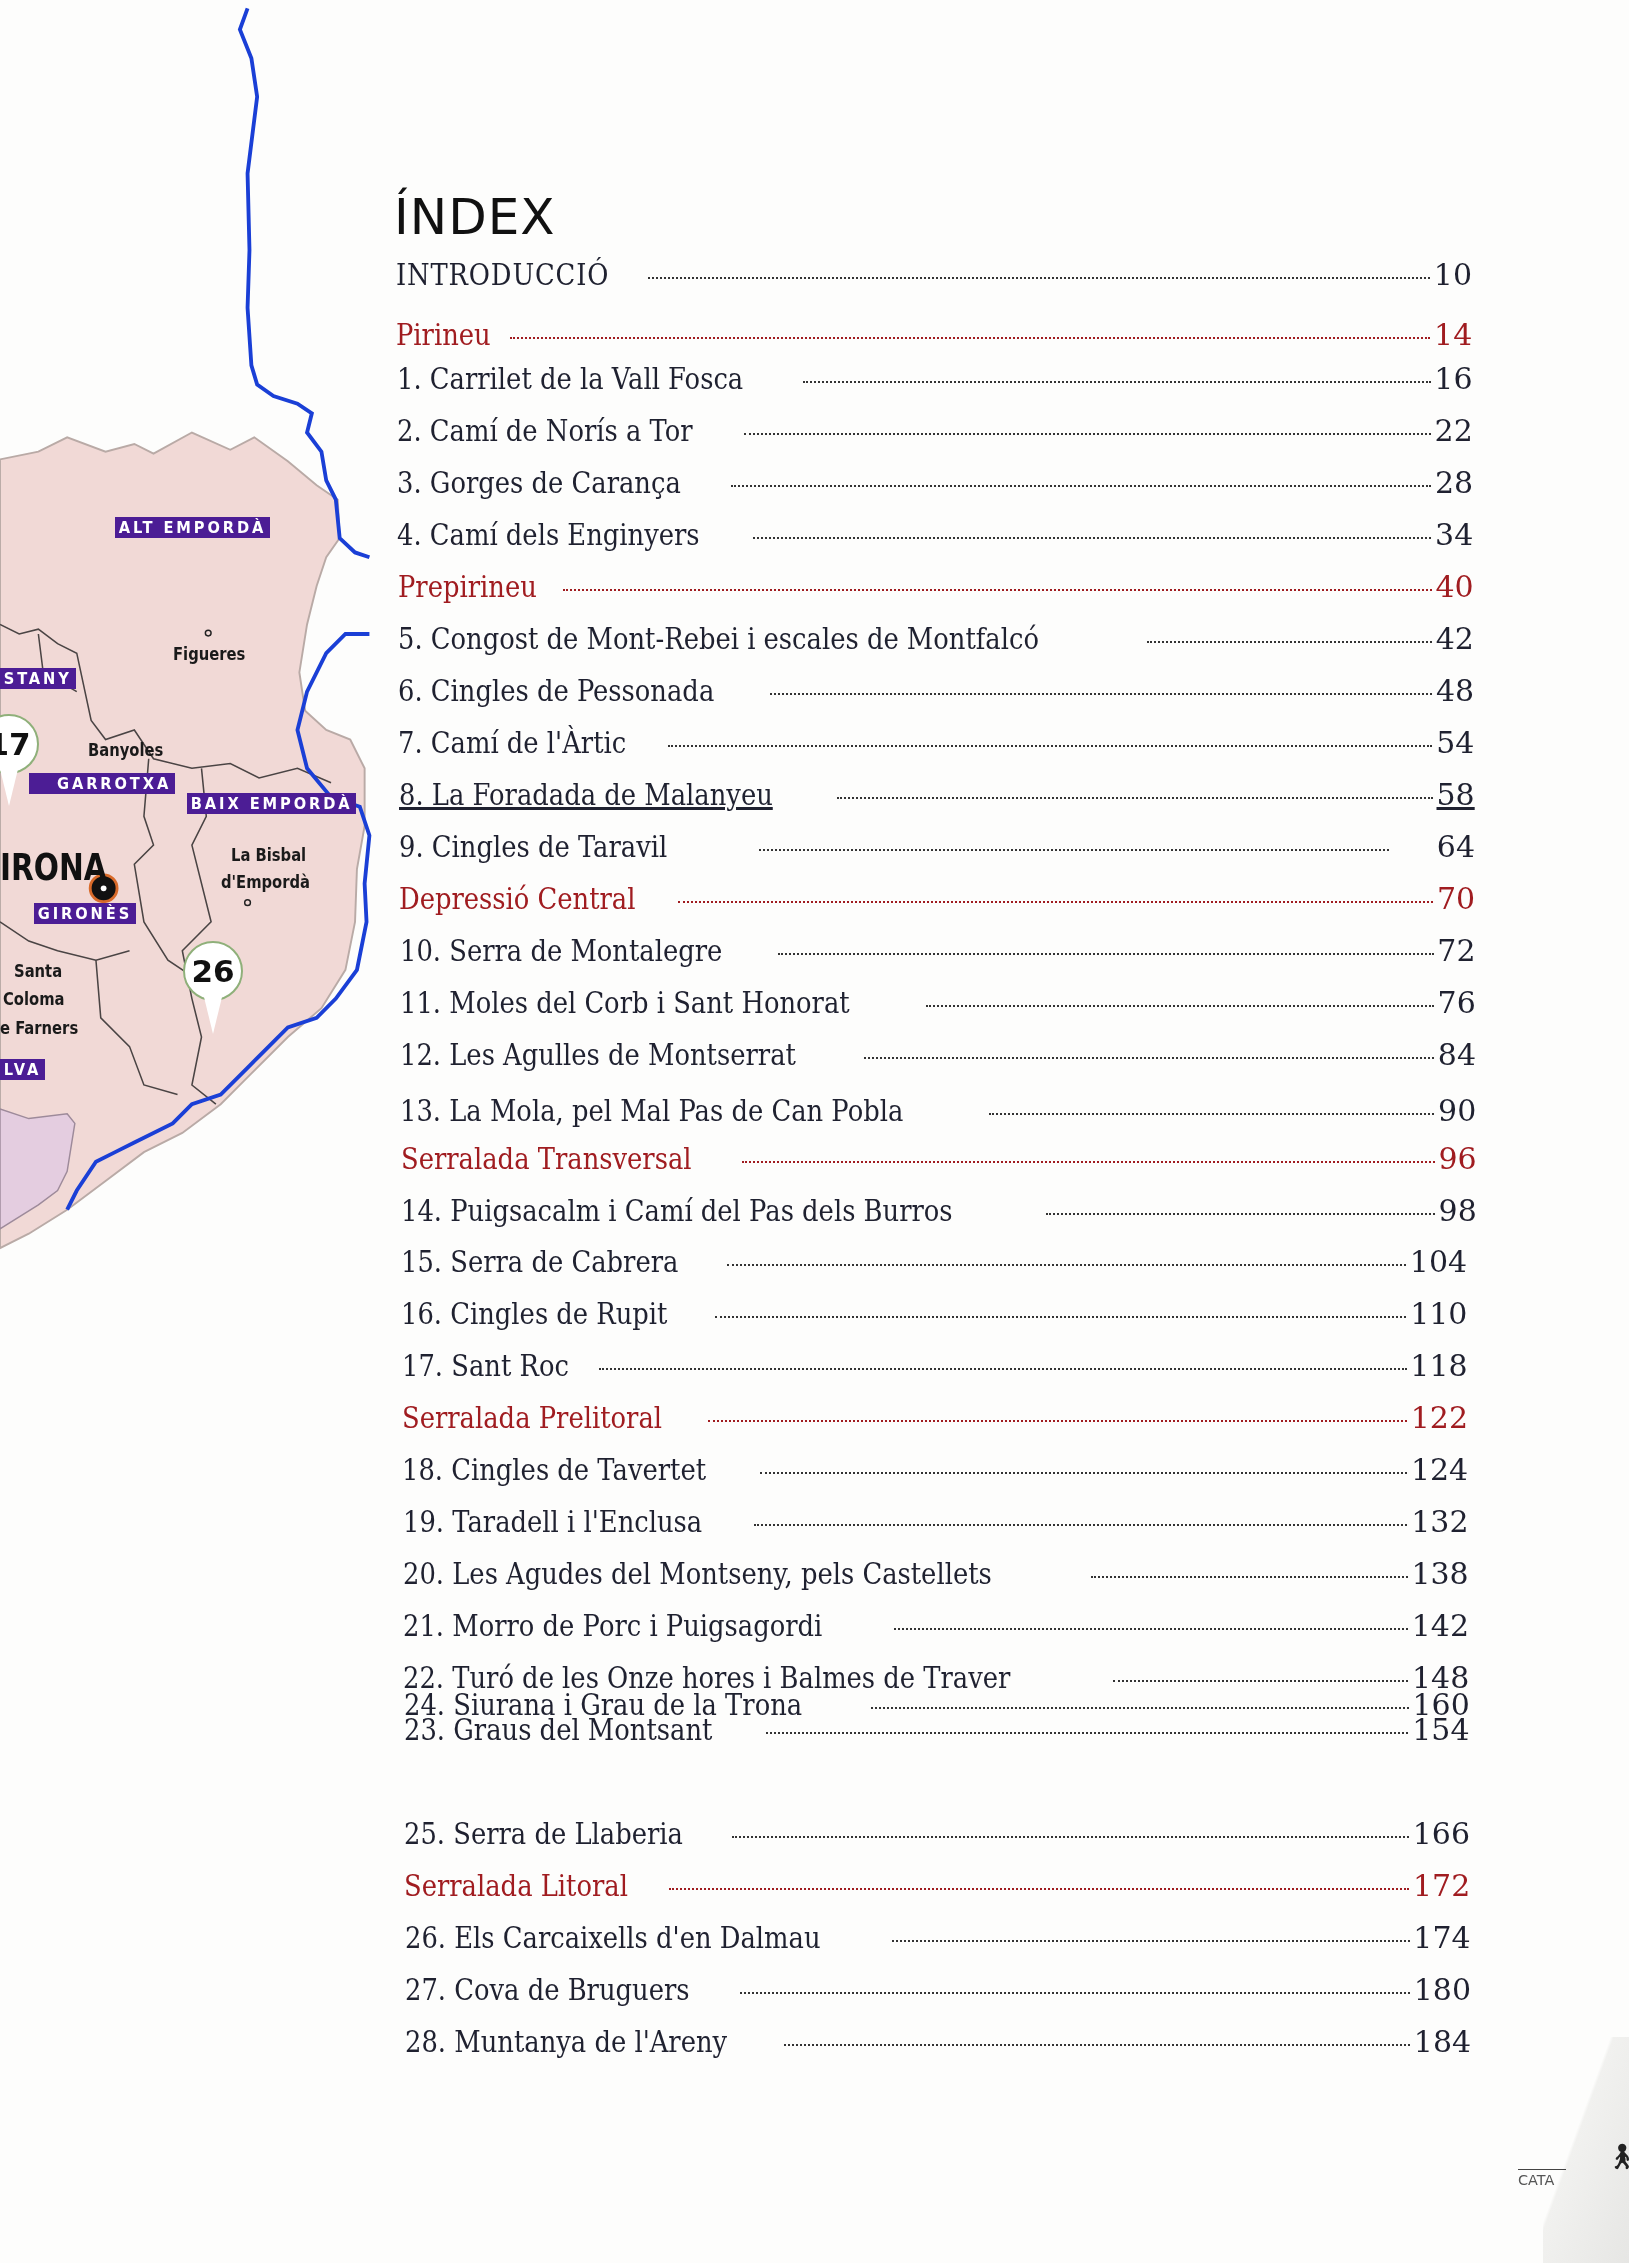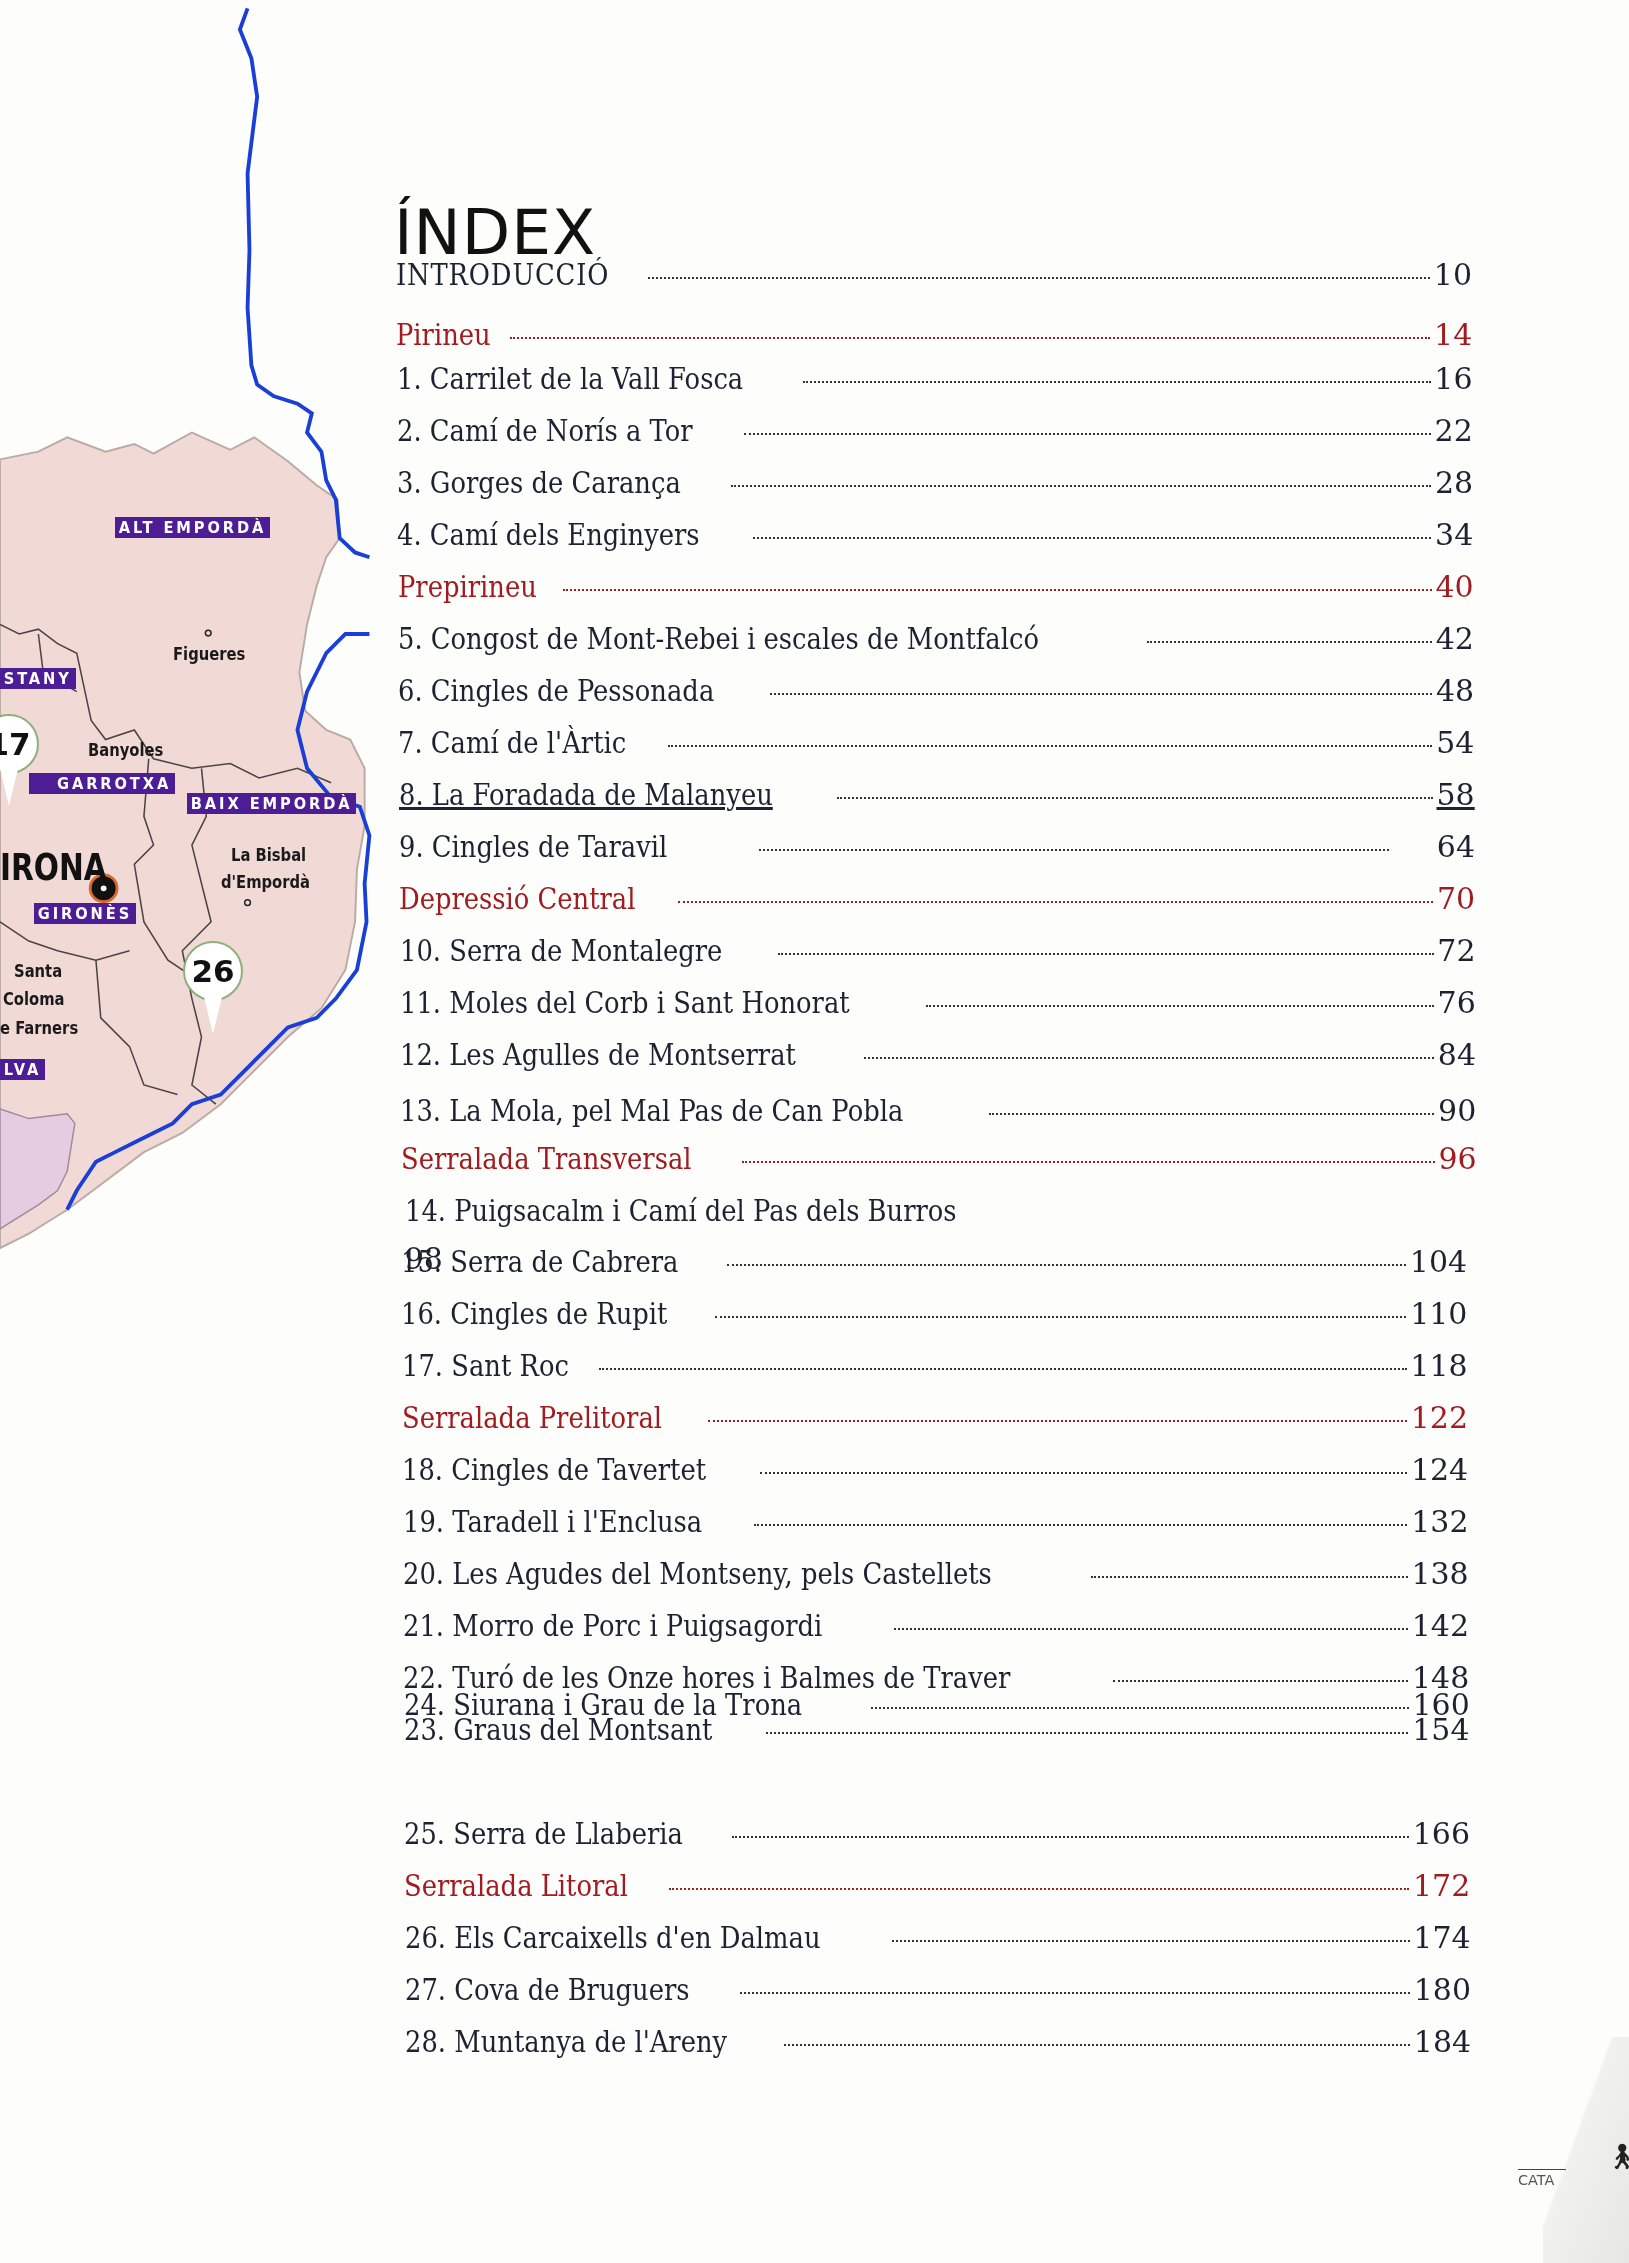--- a/index.html
+++ b/index.html
@@ -35,21 +35,21 @@
     display: flex; align-items: center; justify-content: center; color: #111;
   }
   .pin-tail {
     position: absolute; width: 0; height: 0;
     border-left: 9.6px solid transparent; border-right: 9.6px solid transparent;
     border-top: 37px solid #fff;
   }
 
   .title {
     position: absolute; left: 394px; top: 154px;
-    font-family: "DejaVu Sans", sans-serif; font-size: 63px; color: #111;
+    font-family: "DejaVu Sans", sans-serif; font-size: 50px; color: #111;
     letter-spacing: 1px; font-weight: normal;
   }
   .toc { position: absolute; left: 396px; top: 252px; width: 1076px; }
   .row {
     position: absolute; height: 46px; display: flex; align-items: baseline;
     font-size: 30px; line-height: 46px; white-space: nowrap;
   }
   .row .label { transform: scaleX(0.86); transform-origin: left center; display: inline-block; }
   .row .dots {
     flex: 1; margin: 0 3.8px; border-bottom: 2.9px dotted #333; height: 0;
@@ -211,21 +211,21 @@
     <div class="row item" style="top: 836px; left: 4.3px; width: 1076px;">
       <span class="label">13. La Mola, pel Mal Pas de Can Pobla</span>
       <span class="dots"></span>
       <span class="page">90</span>
     </div>
     <div class="row section" style="top: 884px; left: 4.6px; width: 1076px;">
       <span class="label">Serralada Transversal</span>
       <span class="dots"></span>
       <span class="page">96</span>
     </div>
-    <div class="row item" style="top: 936px; left: 4.8px; width: 1076px; flex-direction: column;">
+    <div class="row item" style="top: 936px; left: 4.8px; width: 1076px;">
       <span class="label">14. Puigsacalm i Camí del Pas dels Burros</span>
       <span class="dots"></span>
       <span class="page">98</span>
     </div>
     <div class="row item" style="top: 987px; left: 5.1px; width: 1066px;">
       <span class="label">15. Serra de Cabrera</span>
       <span class="dots"></span>
       <span class="page">104</span>
     </div>
     <div class="row item" style="top: 1039px; left: 5.4px; width: 1066px;">

